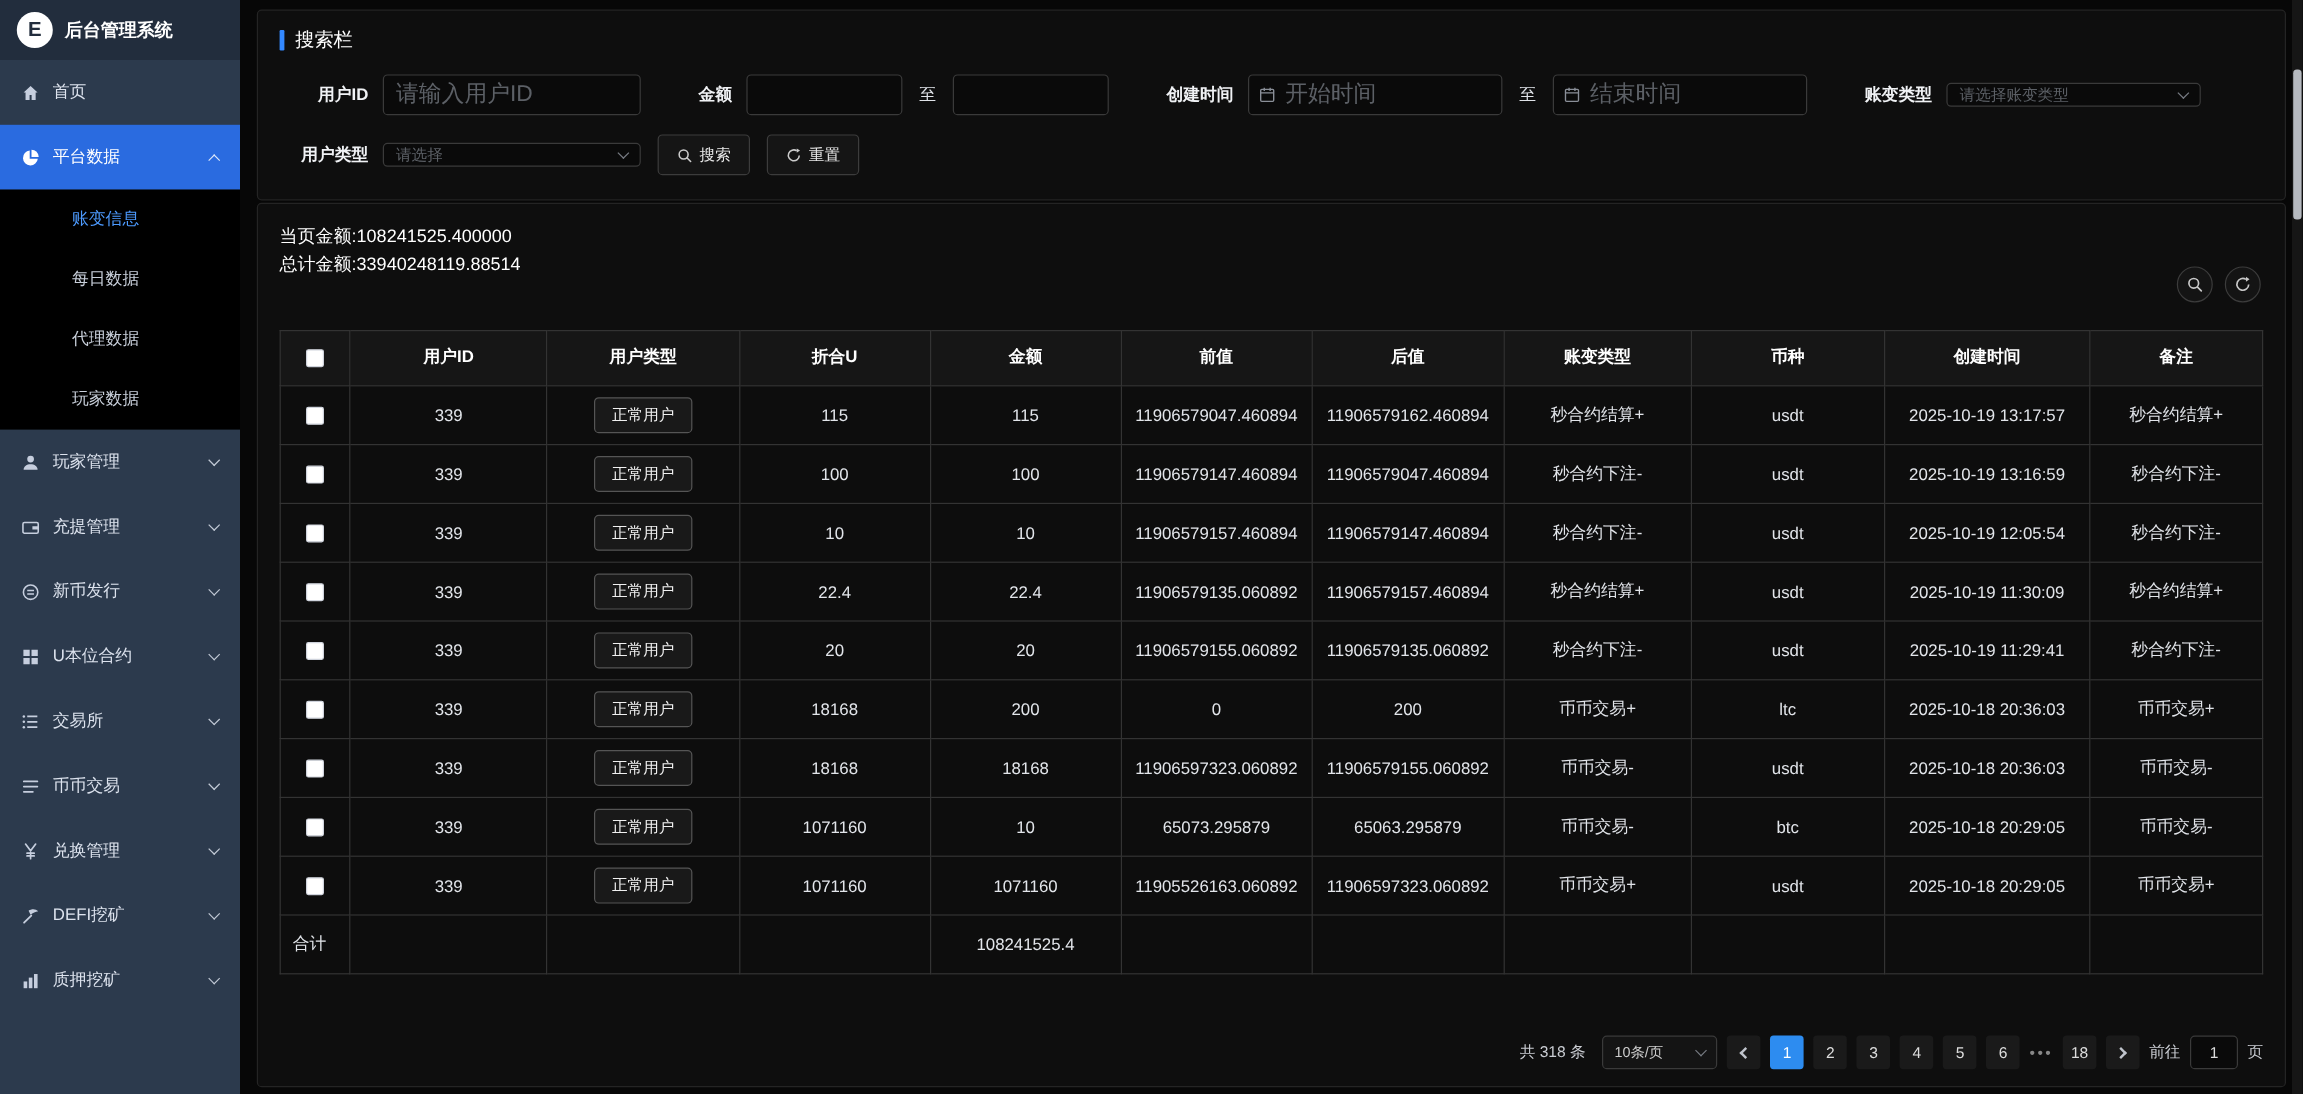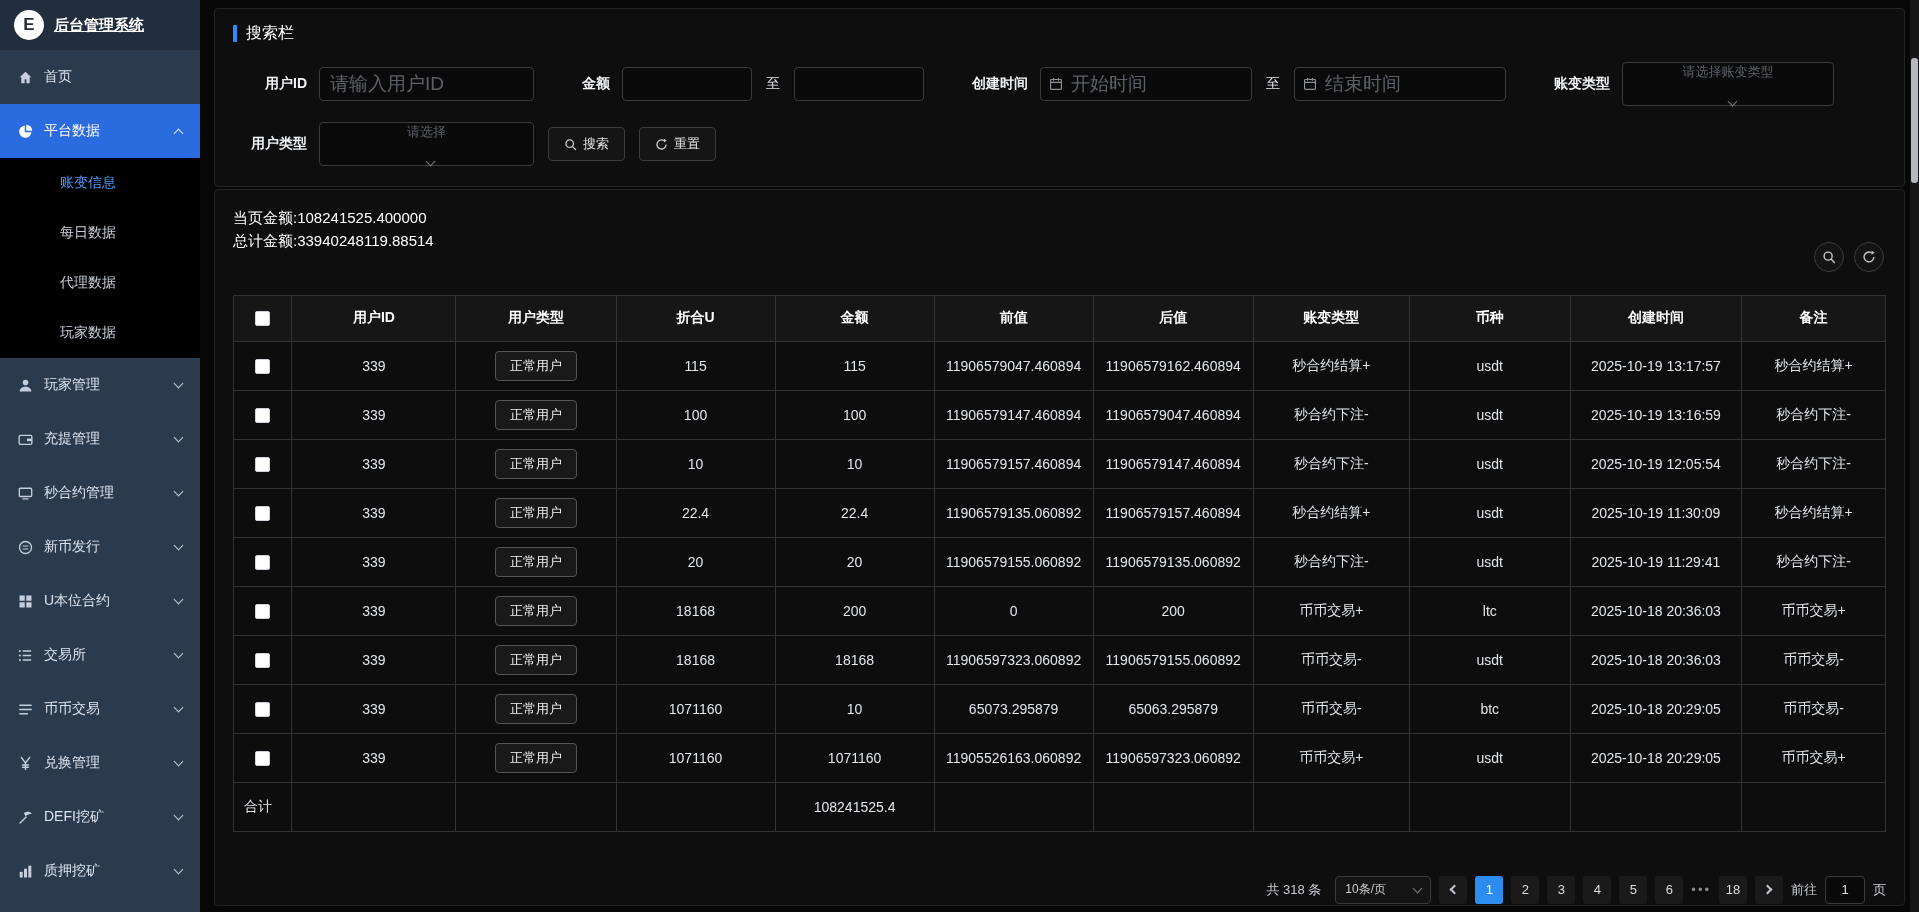--- a/index.html
+++ b/index.html
@@ -10,21 +10,21 @@
     color: #e2e5ea;
     font-size: 14px;
   }
   .app { display: flex; height: 100%; position: relative; }
 
   
   .sidebar { width: 200px; min-width: 200px; background: #2c3a4d; height: 100%; overflow: hidden; }
   .logo { height: 50px; background: #222d3d; display: flex; align-items: center; gap: 10px; padding: 0 14px; }
   .logo-badge { width: 30px; height: 30px; border-radius: 50%; background: #ffffff; color: #222d3d;
     display: flex; align-items: center; justify-content: center; font-weight: bold; font-size: 17px; }
-  .logo-text { color: #ffffff; font-weight: bold; font-size: 15px; white-space: nowrap; text-decoration: underline; }
+  .logo-text { color: #ffffff; font-weight: bold; font-size: 15px; white-space: nowrap; }
   .menu-item { height: 54px; display: flex; align-items: center; padding: 0 18px; gap: 11px;
     color: #dde3ee; font-size: 14px; cursor: pointer; }
   .menu-item .mi-icon { display: flex; align-items: center; color: #c6cede; }
   .menu-item.active { background: #2a6be0; color: #ffffff; }
   .menu-item.active .mi-icon { color: #ffffff; }
   .mi-label { white-space: nowrap; }
   .chev { width: 7px; height: 7px; border-right: 1.6px solid currentColor; border-bottom: 1.6px solid currentColor;
     display: inline-block; margin-left: auto; opacity: .85; }
   .chev.down { transform: rotate(45deg); margin-top: -3px; }
   .chev.up { transform: rotate(-135deg); margin-top: 4px; }
@@ -49,22 +49,22 @@
   .inp { height: 34px; background: #0a0a0a; border: 1px solid #3a3a3a; border-radius: 4px;
     color: #dddddd; padding: 0 10px; font-size: 19px; outline: none; font-family: inherit; }
   .inp::placeholder { color: #5c6066; }
   .w-lg { width: 215px; }
   .w-sm { width: 130px; }
   .w-md { width: 212px; }
   .to-text { color: #e0e3e8; margin: 0 14px; font-size: 14px; }
   .date-wrap { position: relative; display: inline-flex; align-items: center; }
   .cal-ic { position: absolute; left: 9px; color: #8a8f98; display: flex; }
   .date-inp { width: 212px; padding-left: 30px; }
-  .select { height: 44px; background: #0a0a0a; border: 1px solid #3a3a3a; border-radius: 4px;
-    display: inline-flex; align-items: center; padding: 0 0; cursor: pointer; position: relative; flex-direction: column; }
+  .select { height: 20px; background: #0a0a0a; border: 1px solid #3a3a3a; border-radius: 4px;
+    display: inline-flex; align-items: center; padding: 0 10px; cursor: pointer; position: relative; }
   .sel-ph { color: #5c6066; font-size: 13px; flex: 1; white-space: nowrap; overflow: hidden; }
   .sel-chev { margin-left: 8px; color: #8a8f98; flex: none; }
   .btn { height: 34px; padding: 0 15px; background: #151515; border: 1px solid #3c3c3c; border-radius: 4px;
     color: #eaeaea; font-size: 13px; display: inline-flex; align-items: center; gap: 6px; cursor: pointer;
     margin-left: 14px; font-family: inherit; }
   .btn .btn-ic { display: flex; color: #cccccc; }
 
   
   .table-card { flex: 1; margin: 2px 0 6px; padding: 16px 18px 14px; display: flex; flex-direction: column;
     position: relative; overflow: hidden; gap: 28px; }
@@ -154,30 +154,20 @@
           <span class="chev down"></span>
         </div>
         <div class="menu-item">
           <span class="mi-icon">
             <svg width="15" height="15" viewBox="0 0 16 16">
               <rect x="1.2" y="3.6" width="13.6" height="9.6" rx="1.4" fill="none" stroke="currentColor" stroke-width="1.4"></rect>
               <path fill="currentColor" d="M9.6 7h5.2v2.8H9.6z"></path>
             </svg>
           </span>
           <span class="mi-label">充提管理</span>
-          <span class="chev down"></span>
-        </div>
-        <div class="menu-item">
-          <span class="mi-icon">
-            <svg width="15" height="15" viewBox="0 0 16 16">
-              <rect x="1.4" y="2.4" width="13.2" height="8.8" rx="1" fill="none" stroke="currentColor" stroke-width="1.4"></rect>
-              <path d="M5.4 13.8h5.2" stroke="currentColor" stroke-width="1.4" stroke-linecap="round" fill="none"></path>
-            </svg>
-          </span>
-          <span class="mi-label">秒合约管理</span>
           <span class="chev down"></span>
         </div>
         <div class="menu-item">
           <span class="mi-icon">
             <svg width="15" height="15" viewBox="0 0 16 16">
               <circle cx="8" cy="8" r="6.4" fill="none" stroke="currentColor" stroke-width="1.4"></circle>
               <path d="M5 6.4h6M5 9.6h6" stroke="currentColor" stroke-width="1.3" fill="none"></path>
             </svg>
           </span>
           <span class="mi-label">新币发行</span>

